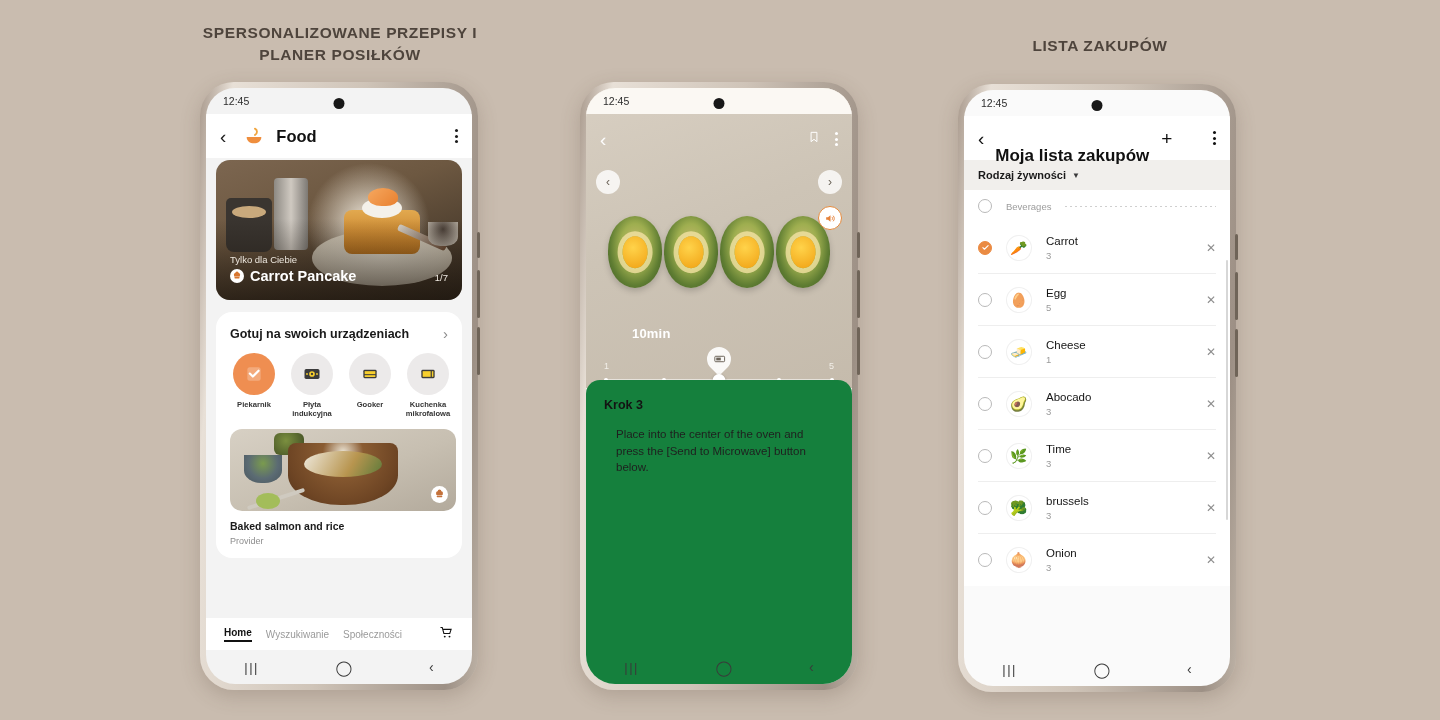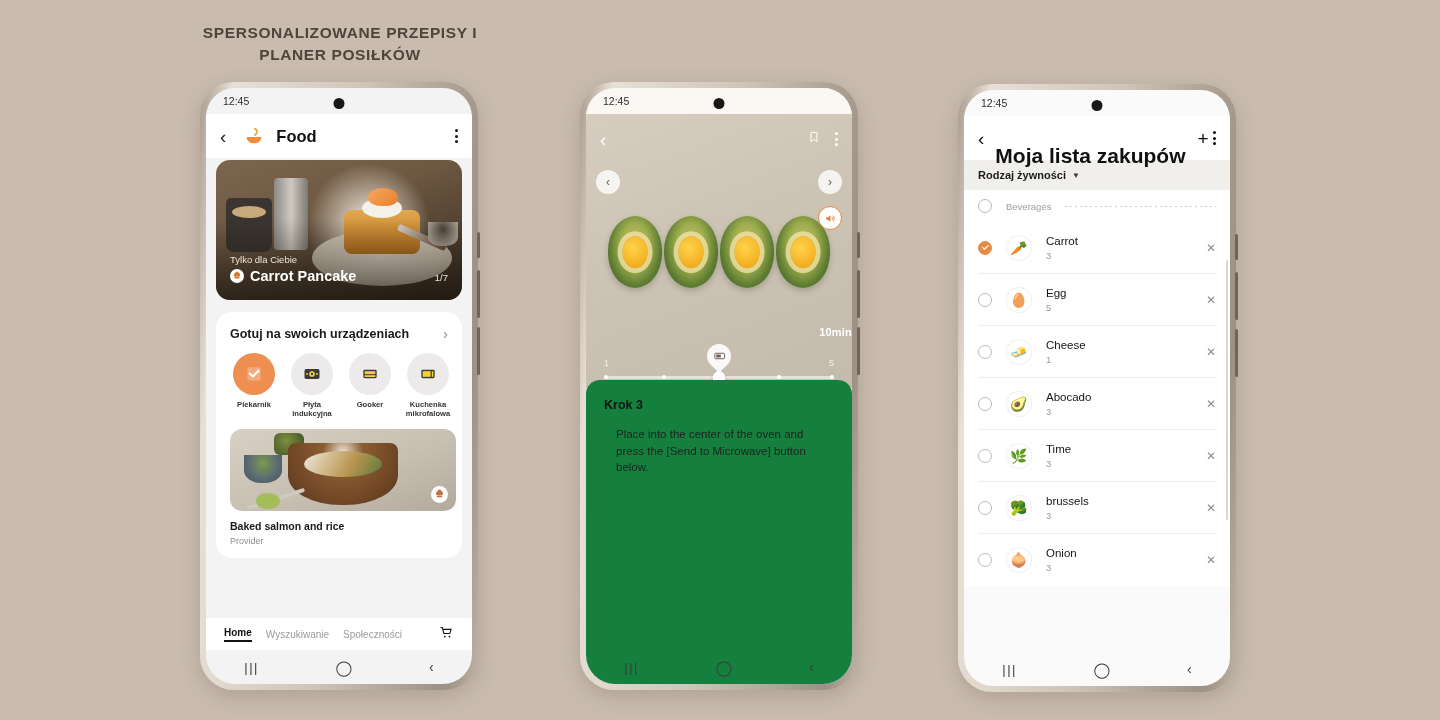--- a/index.html
+++ b/index.html
@@ -275,21 +275,21 @@
     background: radial-gradient(ellipse at 50% 42%, #cbbb74 0%, #9eae4f 38%, #5f7d32 66%, #36501f 100%);
     box-shadow: 0 3px 6px rgba(0,0,0,.18);
   }
   .avo:after {
     content:""; position:absolute; left: 50%; top: 50%; transform: translate(-50%,-50%);
     width: 46%; height: 44%; border-radius: 50%;
     background: radial-gradient(circle at 42% 36%, #ffd34a, #f0a012);
     box-shadow: 0 0 0 5px rgba(248,230,168,.75);
   }
   .slider-wrap { position: absolute; left: 0; right: 0; top: 238px; z-index: 18; }
-  .slider-time { text-align: right; font-size: 11px; color: #fff; font-weight: 700; letter-spacing:.2px;}
+  .slider-time { text-align: left; font-size: 13px; color: #fff; font-weight: 700; letter-spacing:.2px;margin-left:46px;}
   .pin {
     width: 24px; height: 24px; margin: 6px auto 0; border-radius: 50% 50% 50% 0;
     transform: rotate(-45deg);
     background: rgba(255,255,255,.9);
     display:flex; align-items:center; justify-content:center;
   }
   .pin > span { transform: rotate(45deg); display:flex; }
   .track {
     position: relative; margin: 8px 18px 0; height: 3px; border-radius: 2px;
     background: rgba(255,255,255,.55);
@@ -327,21 +327,21 @@
     width: 24px; height: 24px; border-radius: 50%; background: #e8813b;
     display:flex; align-items:center; justify-content:center; flex: 0 0 24px;
   }
   .send-btn .lbl { font-size: 9.5px; color: #3b2c1e; font-weight: 600; }
   .send-btn .tm { font-size: 9.5px; color: #6f6457; margin-left: 6px; }
 
   
   .p3 .screen { background: #fafafa; }
   .sl-bar { height: 44px; display:flex; align-items:center; padding: 0 14px; background: #fff; }
   .sl-bar .back { font-size: 19px; color: #111; line-height: 1; }
-  .sl-bar h2 { font-size: 21px; font-weight: 700; color: #111; margin-left: 11px; margin-top: 35px; }
+  .sl-bar h2 { font-size: 17px; font-weight: 700; color: #111; margin-left: 11px; margin-top: 35px; }
   .sl-bar .plus { margin-left: 12px; font-size: 19px; color: #111; line-height: 1; font-weight: 300;}
   .sl-bar .kebab { margin-left: auto; display:flex; flex-direction:column; gap:2.5px;}
   .sl-bar .kebab i { width:3px;height:3px;border-radius:50%;background:#111;display:block;}
 
   .sel-row { display:flex; align-items:center; padding: 8px 14px 12px; background: #fff; }
   .radio {
     width: 14px; height: 14px; border-radius: 50%;
     border: 1.4px solid #b9b9b9; flex: 0 0 14px;
   }
   .radio.on {
@@ -386,20 +386,21 @@
     position: absolute; right: 2px; top: 170px; width: 2px; height: 260px;
     border-radius: 2px; background: #d7d7d7; z-index: 10;
   }
 </style>
 </head>
 <body style="background: rgb(201, 188, 175);">
 
 <div class="stage">
 
   <div class="caption" id="cap1">SPERSONALIZOWANE PRZEPISY I PLANER POSIŁKÓW</div>
+  <div class="caption" id="cap3">LISTA ZAKUPÓW</div>
 
   <div class="phone p1">
     <div class="btn-side b1"></div>
     <div class="btn-side b2"></div>
     <div class="btn-side b3"></div>
     <div class="screen">
       <div class="punch"></div>
 
       <div class="statusbar">
         <span>12:45</span>

